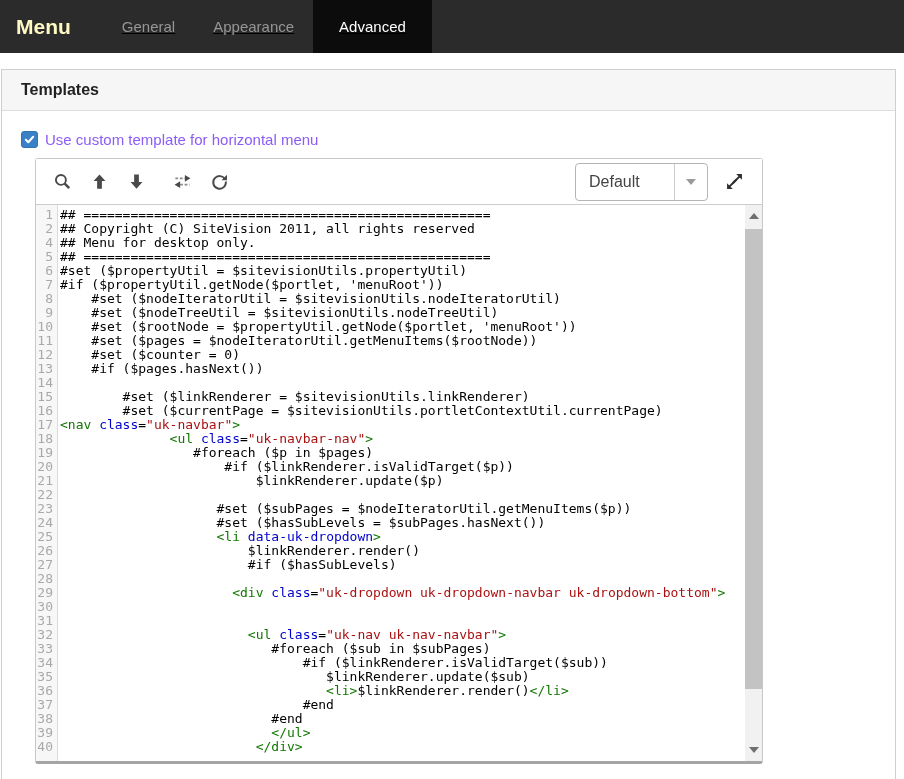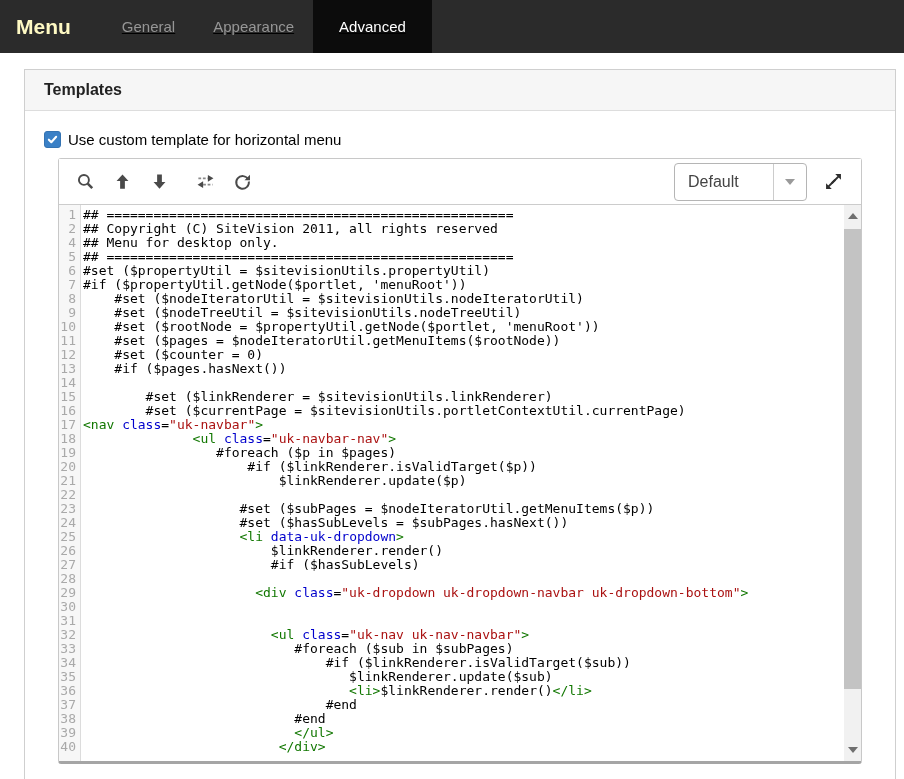--- a/index.html
+++ b/index.html
@@ -9,36 +9,36 @@
   
   .topbar { height:53px; background:#2b2b2b; display:flex; align-items:stretch; }
   .topbar-title { color:#fef9c3; font-size:21px; font-weight:bold;
                   padding:0 18px 0 16px; display:flex; align-items:center; }
   .tabs { display:flex; align-items:stretch; margin-left:14px;text-decoration:underline; }
   .tab { display:flex; align-items:center; padding:0 19px; font-size:15px;
          color:#969696; cursor:pointer; }
   .tab.active { background:#0c0c0c; color:#ffffff; padding:0 26px; }
 
   
-  .panel { margin:16px 8px 0 24px; border:1px solid #cfcfcf; border-bottom:none;
+  .panel { margin:16px 8px 0 1px; border:1px solid #cfcfcf; border-bottom:none;
            height:calc(100% - 69px); background:#ffffff; }
   .panel-header { background:#f6f6f6; border-bottom:1px solid #dddddd;
                   padding:11px 19px; font-size:16px; font-weight:bold; color:#222222; }
   .panel-body { padding:20px 0 0 19px; }
 
   
   .checkbox-row { display:flex; align-items:center; cursor:pointer; }
   .checkbox { width:17px; height:17px; background:#3a80c6; border:1px solid #3473b2;
               border-radius:3px; display:inline-flex; align-items:center;
               justify-content:center; flex:none; }
   .checkbox svg { width:11px; height:11px; }
-  .checkbox-label { margin-left:7px; font-size:15px; color:#000000; }
-
-  
-  .editor { margin:10px 0 0 14px; width:804px; border:1px solid #c8c8c8;
+  .checkbox-label { margin-left:7px; font-size:15px; color:#8b5cf6; }
+
+  
+  .editor { margin:10px 0 0 14px; width:728px; border:1px solid #c8c8c8;
             border-bottom:3px solid #a5a5a5; border-radius:3px; background:#ffffff; }
   .editor-toolbar { height:46px; border-bottom:1px solid #cccccc; display:flex;
                     align-items:center; padding:0 14px 0 16px; background:#ffffff; }
   .tool-btn { width:20px; height:20px; border:none; background:transparent; padding:0;
               margin-right:17px; cursor:pointer; display:inline-flex;
               align-items:center; justify-content:center; }
   .tool-btn svg { width:19px; height:19px; }
   .tool-btn.extra-gap { margin-left:9px; }
 
   .template-select { margin-left:auto; height:38px; width:133px; border:1px solid #b5b5b5;

